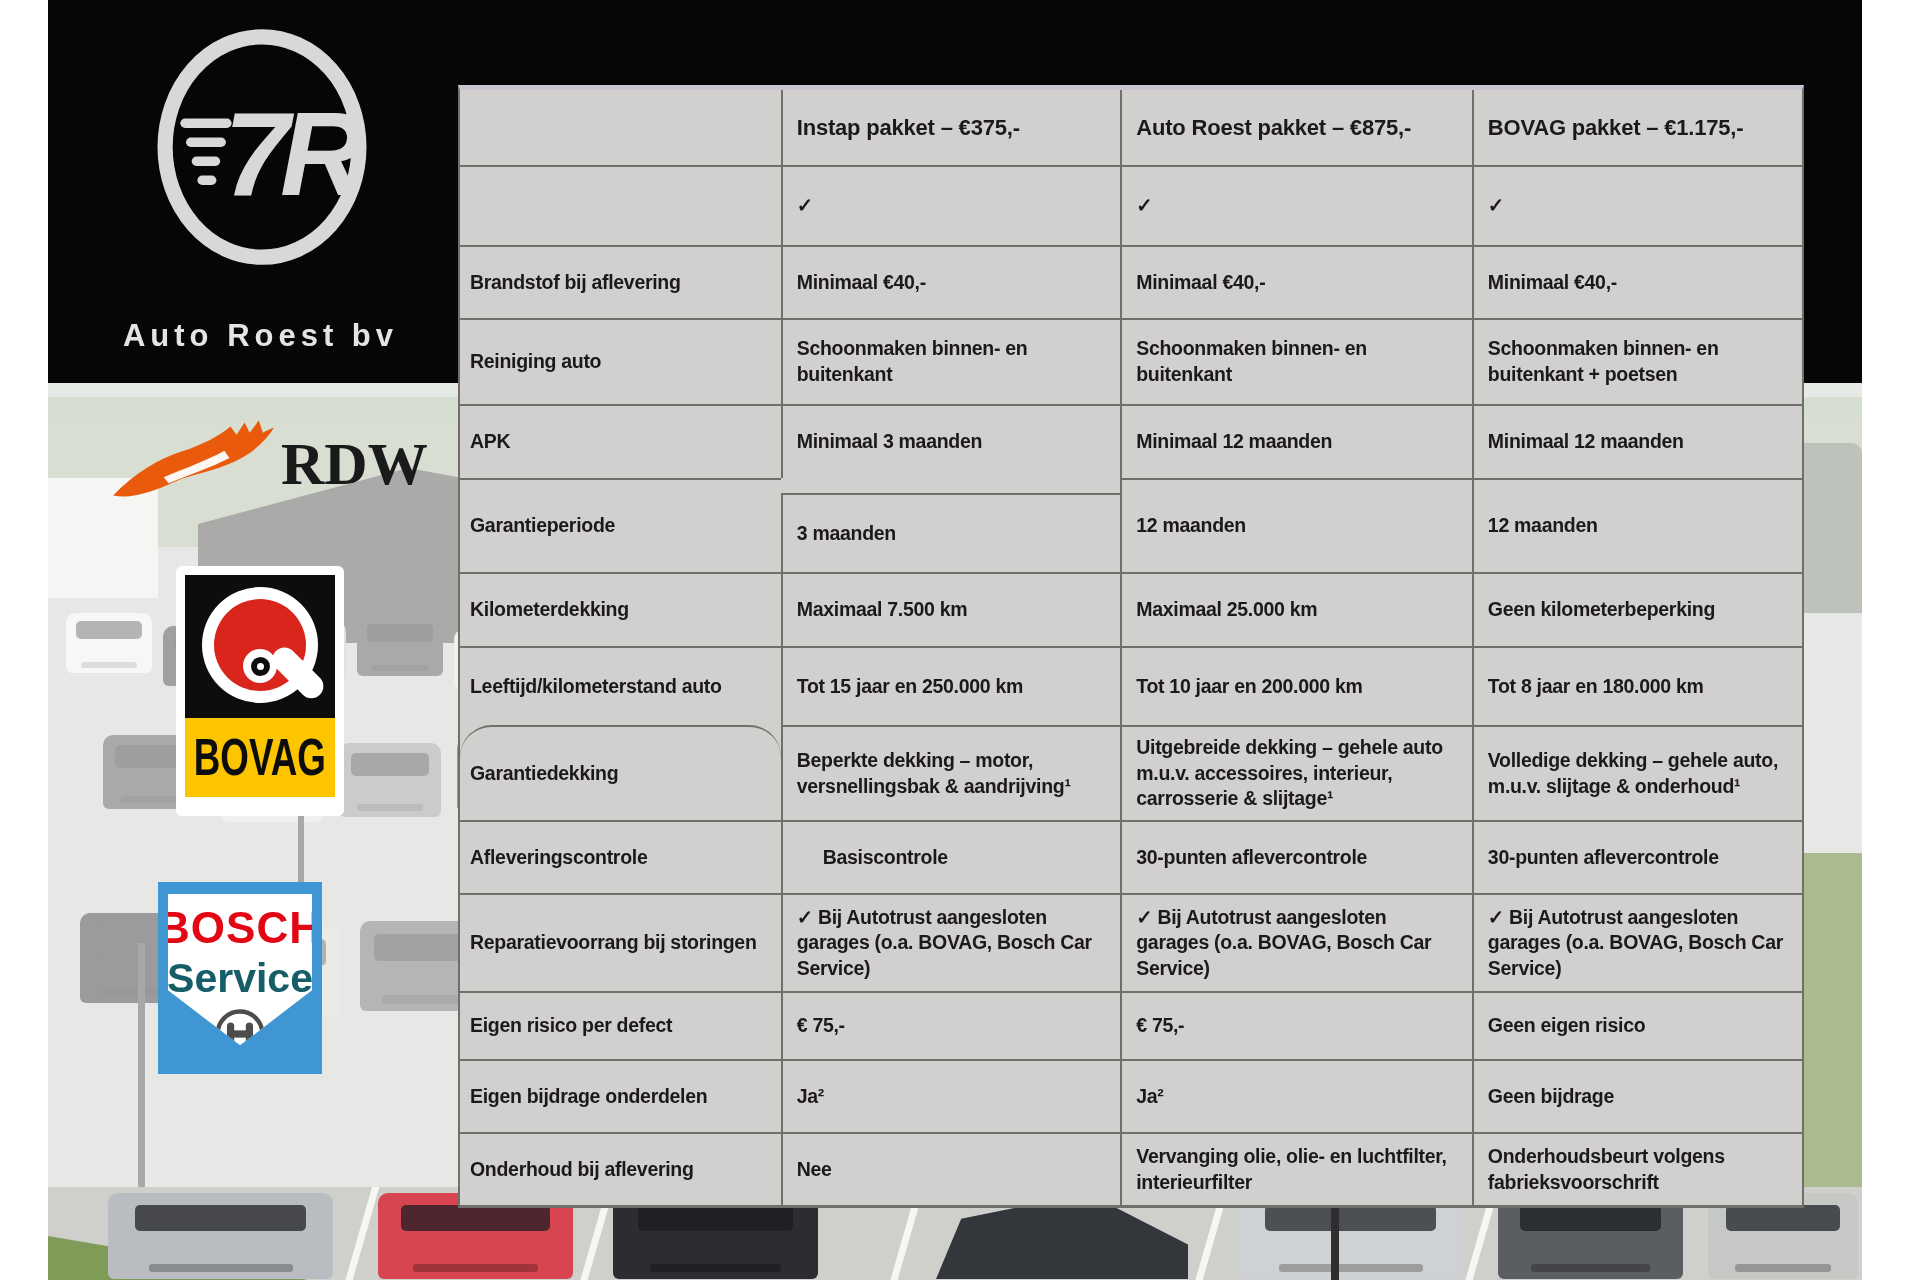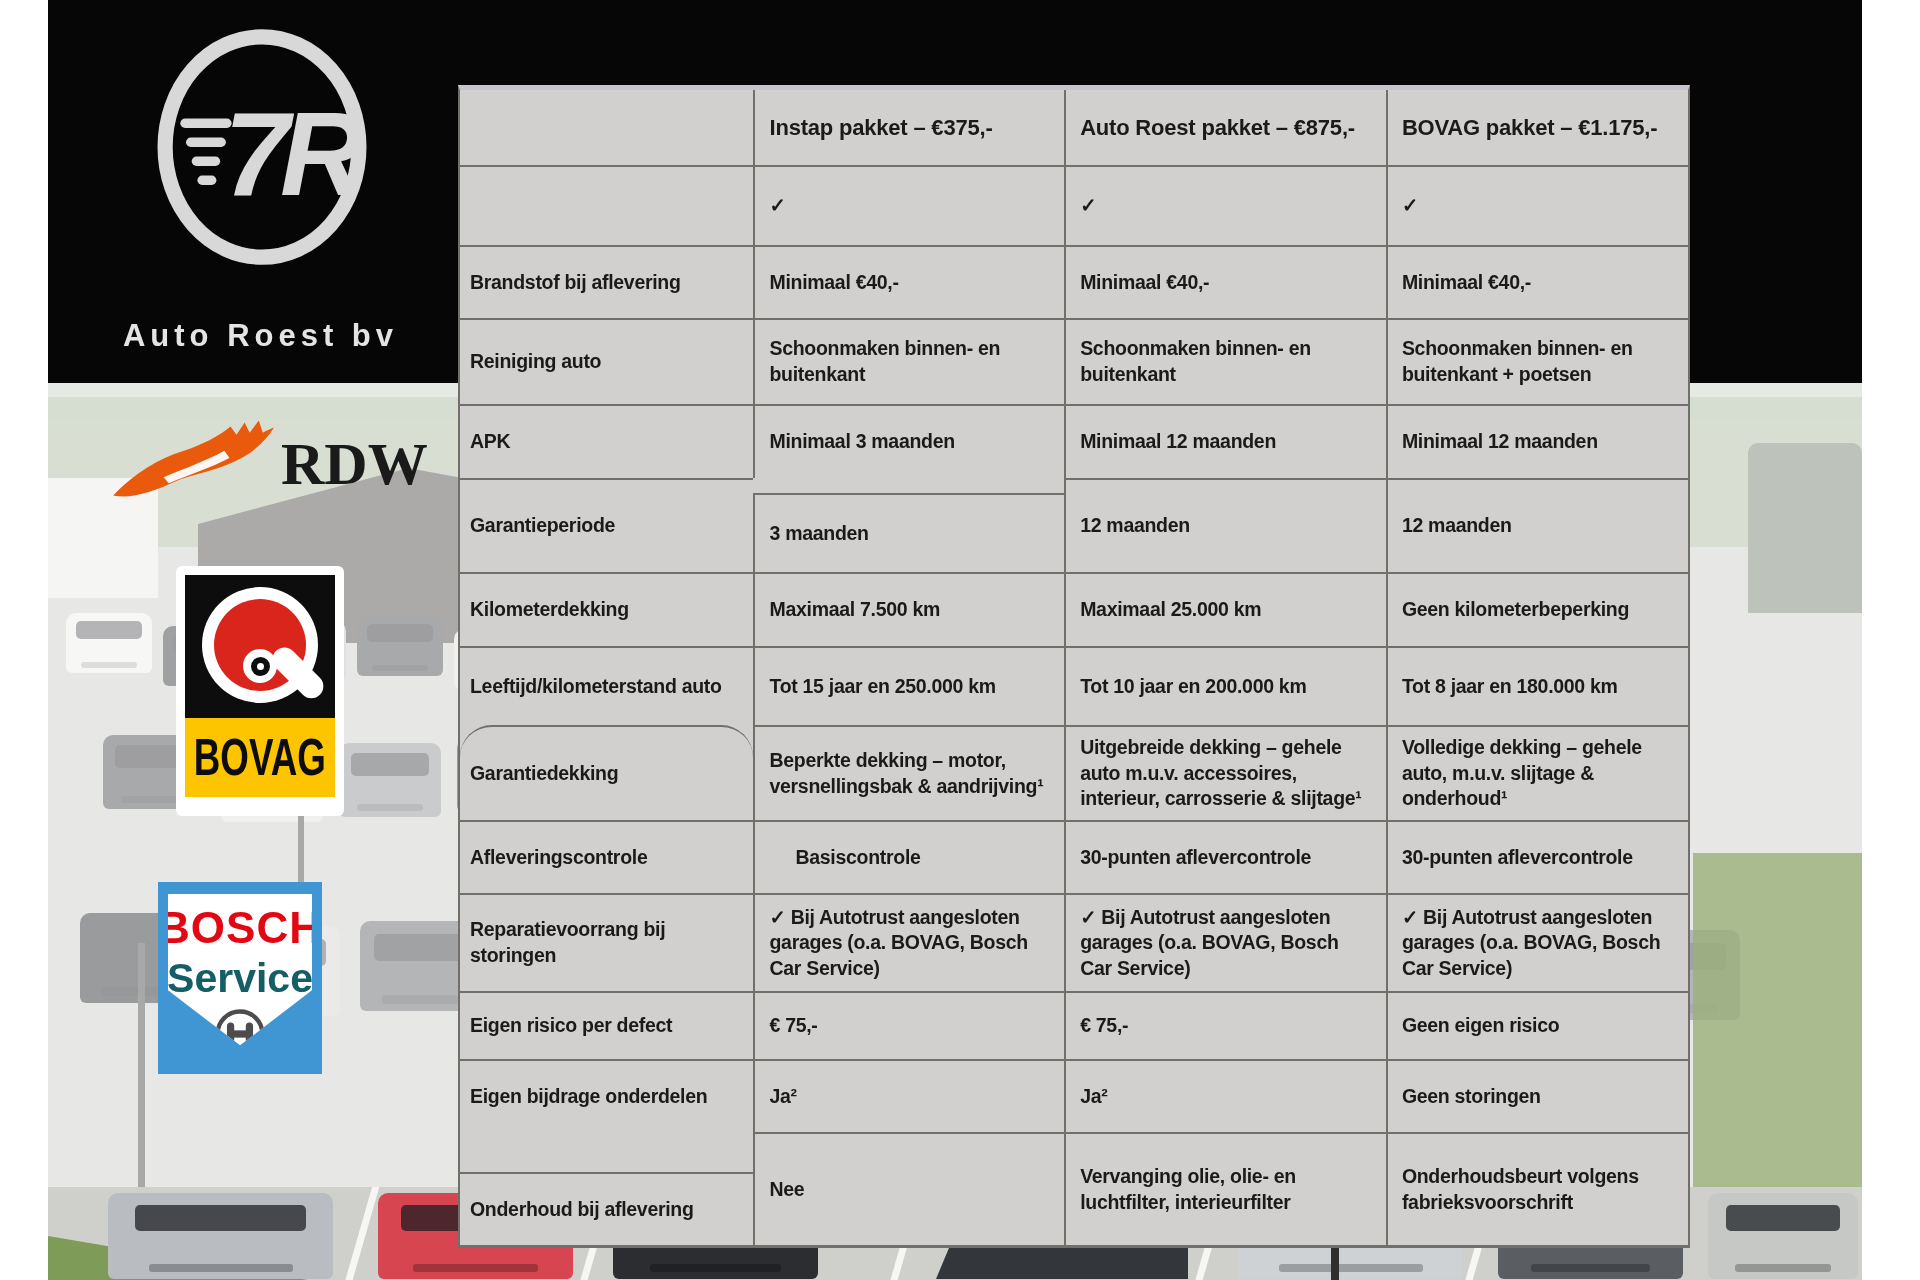--- a/index.html
+++ b/index.html
@@ -59,21 +59,21 @@
 
   .bosch-logo{position:absolute;left:158px;top:882px;width:164px;height:192px;background:#3f96d2;z-index:10;}
   .bosch-shape{position:absolute;left:10px;right:10px;top:12px;bottom:8px;background:#ffffff;
                clip-path:polygon(0 0,100% 0,100% 56%,50% 88%,0 56%);
                display:flex;flex-direction:column;align-items:center;}
   .bosch-word{color:#e30613;font-size:44px;font-weight:700;letter-spacing:1px;margin-top:12px;line-height:1;}
   .bosch-service{color:#155e68;font-size:41px;font-weight:700;line-height:1;margin-top:8px;}
   .bosch-armature{margin-top:6px;}
 
   
-  .pkg-table{position:absolute;left:458px;top:85px;width:1232px;z-index:20;
+  .pkg-table{position:absolute;left:458px;top:85px;width:1346px;z-index:20;
              display:grid;grid-template-columns:23.9% 25.3% 26.2% 24.6%;
              background:#d2d0cf;border-top:5px solid #c9c3d0;
              border-left:2px solid #716f6a;border-right:2px solid #716f6a;border-bottom:3px solid #716f6a;
              box-sizing:border-box;}
   .cell{display:flex;align-items:center;box-sizing:border-box;padding:8px 16px 8px 14px;
         color:#1c1a19;font-weight:700;font-size:19.5px;line-height:1.32;letter-spacing:-0.3px;}
   .cell.bt{border-top:2px solid #716f6a;}
   .cell.bl{border-left:2px solid #716f6a;}
   .cell.head{font-size:22px;letter-spacing:-0.2px;}
   .cell.lbl{padding-left:10px;}
@@ -391,20 +391,20 @@
       <div class="cell bt bl" style="min-height: 98px;">✓ Bij Autotrust aangesloten garages (o.a. BOVAG, Bosch Car Service)</div>
       <div class="cell bt bl" style="min-height: 98px;">✓ Bij Autotrust aangesloten garages (o.a. BOVAG, Bosch Car Service)</div>
       <div class="cell bt bl" style="min-height: 98px;">✓ Bij Autotrust aangesloten garages (o.a. BOVAG, Bosch Car Service)</div>
       <div class="cell lbl bt" style="min-height: 68px;">Eigen risico per defect</div>
       <div class="cell bt bl" style="min-height: 68px;">€ 75,-</div>
       <div class="cell bt bl" style="min-height: 68px;">€ 75,-</div>
       <div class="cell bt bl" style="min-height: 68px;">Geen eigen risico</div>
       <div class="cell lbl bt" style="min-height: 73px;">Eigen bijdrage onderdelen</div>
       <div class="cell bt bl" style="min-height: 73px;">Ja²</div>
       <div class="cell bt bl" style="min-height: 73px;">Ja²</div>
-      <div class="cell bt bl" style="min-height: 73px;">Geen storingen</div>
-      <div class="cell lbl bt" style="min-height: 73px; margin-top: 40px;">Onderhoud bij aflevering</div>
+      <div class="cell bt bl" style="min-height: 73px;">Geen bijdrage</div>
+      <div class="cell lbl bt" style="min-height: 73px;">Onderhoud bij aflevering</div>
       <div class="cell bt bl" style="min-height: 73px;">Nee</div>
       <div class="cell bt bl" style="min-height: 73px;">Vervanging olie, olie- en luchtfilter, interieurfilter</div>
       <div class="cell bt bl" style="min-height: 73px;">Onderhoudsbeurt volgens fabrieksvoorschrift</div>
     </div>
 
 </div>
 
 </body></html>

